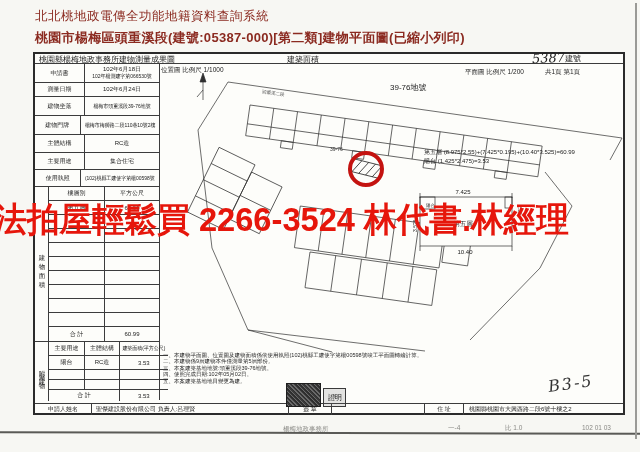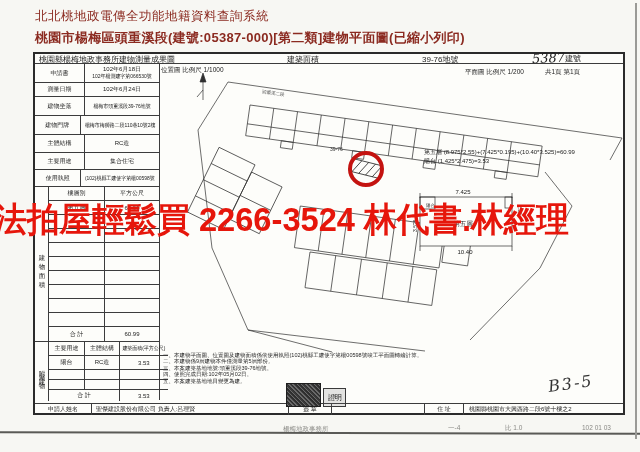--- a/index.html
+++ b/index.html
@@ -56,21 +56,21 @@
 <div class="screen">
 
   <div class="abs sys-title maroon">北北桃地政電傳全功能地籍資料查詢系統</div>
   <div class="abs subtitle maroon">桃園市楊梅區頭重溪段(建號:05387-000)[第二類]建物平面圖(已縮小列印)</div>
 
   <div class="abs form-border"></div>
   <div class="abs hdr-line"></div>
 
   <div class="abs fhdr" style="left:39px;">桃園縣楊梅地政事務所建物測量成果圖</div>
   <div class="abs fhdr" style="left:287px;">建築面積</div>
-  <div class="abs fhdr" style="left:422px;">39-76地號</div>
+  <div class="abs fhdr" style="left:390px;margin-top:28px;">39-76地號</div>
   <div class="abs bno hand">
     <span>5387</span><span class="unit">建號</span>
   </div>
 
   <div class="abs ltable">
     <div class="lrow h19">
       <div class="lbl">申請書</div>
       <div class="val">
         <span>102年6月18日</span>
         <span class="tight">102年楊測建字第066530號</span>

